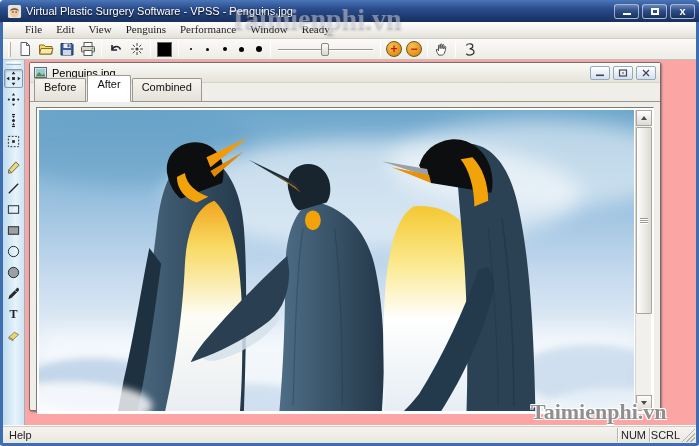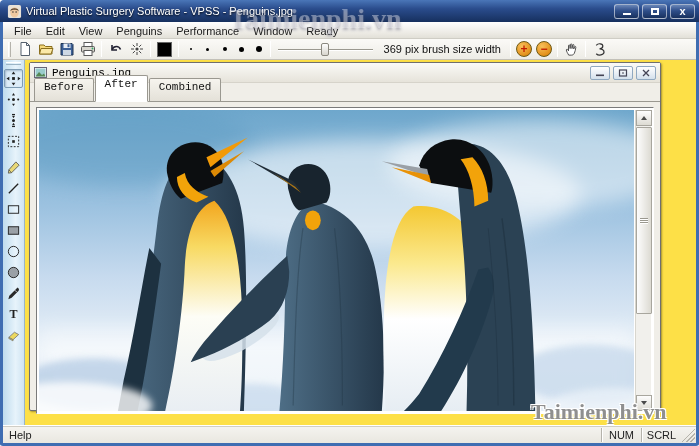--- a/index.html
+++ b/index.html
@@ -19,23 +19,23 @@
   .winbtns { margin-left:auto; display:flex; gap:3px; }
   .wbtn { width:25px; height:15px; border:1px solid rgba(255,255,255,.55); border-radius:3px;
           background:linear-gradient(rgba(255,255,255,.25),rgba(255,255,255,.04) 45%,rgba(0,0,0,.12));
           display:flex; align-items:center; justify-content:center; color:#fff;
           font-size:10px; line-height:1; cursor:default; }
   .glyph-min { width:8px; height:2px; background:#fff; margin-top:6px; }
   .glyph-max { width:8px; height:7px; border:2px solid #fff; }
   .glyph-close { font-weight:bold; font-size:11px; }
 
   
-  .menubar { height:17px; flex:0 0 17px; display:flex; align-items:flex-end;
+  .menubar { height:17px; flex:0 0 17px; display:flex; align-items:flex-start;
              background:linear-gradient(#ffffff,#eceae4 70%,#e2e0d8);
-             border-bottom:1px solid #cfcdc5; font-size:11px; color:#1a1a1a; padding-left:4px; }
+             border-bottom:1px solid #cfcdc5; font-size:11px; color:#1a1a1a; padding-left:15px;font-family:Liberation Serif, serif; }
   .menu-item { padding:1px 7px; white-space:nowrap; }
 
   
   .toolbar { height:21px; flex:0 0 21px; display:flex; align-items:center;
              background:linear-gradient(#fbfaf7,#edece6);
              border-bottom:1px solid #c2c0b8; padding:0 2px; }
   .grip { width:3px; height:15px; margin:0 3px; border-left:1px solid #fff; border-right:1px solid #b5b3ab; }
   .tbtn { width:21px; height:19px; display:flex; align-items:center; justify-content:center; }
   .tsep { width:1px; height:16px; background:#b5b3ab; border-right:1px solid #fff; margin:0 3px; }
   .swatch { width:15px; height:15px; border:1px solid #666; }
@@ -57,21 +57,21 @@
   
   .main { flex:1 1 auto; display:flex; min-height:0; background:#a6a6a6; }
   .palette { flex:0 0 22px; background:linear-gradient(90deg,#bfdcee,#e7f3fb 60%,#cfe4f2);
              border-right:1px solid #98b4c8; display:flex; flex-direction:column; align-items:center; padding-top:2px; }
   .pgrip { width:15px; height:3px; border-top:1px solid #fff; border-bottom:1px solid #9ab4c6; margin-bottom:3px; }
   .tool { width:19px; height:19px; display:flex; align-items:center; justify-content:center; margin:1px 0; }
   .tool.selected { border:1px solid #7e9cb4; background:#dcecf8; border-radius:2px;
                    box-shadow:inset 1px 1px 2px rgba(60,90,120,.35); }
   .tgap { height:5px; }
 
-  .mdi { flex:1 1 auto; position:relative; background:#fde047;font-family:Liberation Mono, monospace; }
+  .mdi { flex:1 1 auto; position:relative; background:#fca5a5; }
 
   
   .docwin { position:absolute; left:4px; top:2px; width:632px; height:349px;
             background:#f0eee8; border:1px solid #6f6f6f; border-radius:2px;
             box-shadow:1px 1px 2px rgba(0,0,0,.35); display:flex; flex-direction:column; }
   .doccaption { height:20px; flex:0 0 20px; display:flex; align-items:center;
                 background:linear-gradient(#fafaf7,#e6e3da); border-bottom:1px solid #d6d3ca;
                 padding:0 4px; font-size:11px; color:#000; }
   .docicon { width:13px; height:11px; margin-right:5px; }
   .docbtns { margin-left:auto; display:flex; gap:3px; }
@@ -100,21 +100,21 @@
   .sthumb { position:absolute; left:0; width:16px; top:17px; height:62%;
             background:linear-gradient(90deg,#fdfdfd,#dcdad2); border:1px solid #a8a69e; border-radius:1px;
             display:flex; flex-direction:column; align-items:center; justify-content:center; gap:1px; }
   .gripline { width:8px; height:1px; background:#9a988f; box-shadow:0 1px 0 #fff; }
 
   
   .statusbar { height:18px; flex:0 0 18px; display:flex; align-items:center; font-size:11px; color:#222;
                background:linear-gradient(#f5f4f0,#e9e7e0); border-top:1px solid #fff;
                box-shadow:inset 0 1px 0 #d0cec6; }
   .status-msg { padding-left:6px; flex:1 1 auto; }
-  .status-cell { width:40px; text-align:center; border-left:1px solid #b5b3ab;
+  .status-cell { width:32px; text-align:center; border-left:1px solid #b5b3ab;
                  box-shadow:inset 1px 0 0 #fff; height:14px; line-height:14px; }
   .sizegrip { width:14px; height:14px; margin-right:1px;
               background:
                linear-gradient(135deg, transparent 50%, #b5b3ab 50%, #b5b3ab 56%, transparent 56%,
                transparent 66%, #b5b3ab 66%, #b5b3ab 72%, transparent 72%,
                transparent 82%, #b5b3ab 82%, #b5b3ab 88%, transparent 88%); }
 
   
   .wm-top { position:absolute; left:226px; top:3px; z-index:50; pointer-events:none;
             font-family:"Liberation Serif","DejaVu Serif",serif; font-weight:bold; font-size:28px;
@@ -244,21 +244,20 @@
         </span>
     </span>
 
     <span class="tsep"></span>
 
     <span class="slider">
       <span class="track"></span>
       <span class="thumb"></span>
     </span>
 
-    <span class="brush-label">369 pix brush size width</span>
 
     <span class="tsep"></span>
 
     <span class="zoombtn">+</span>
     <span class="zoombtn">−</span>
 
     <span class="tsep"></span>
 
     <span class="tbtn">
       <svg width="15" height="15" viewBox="0 0 16 16">

